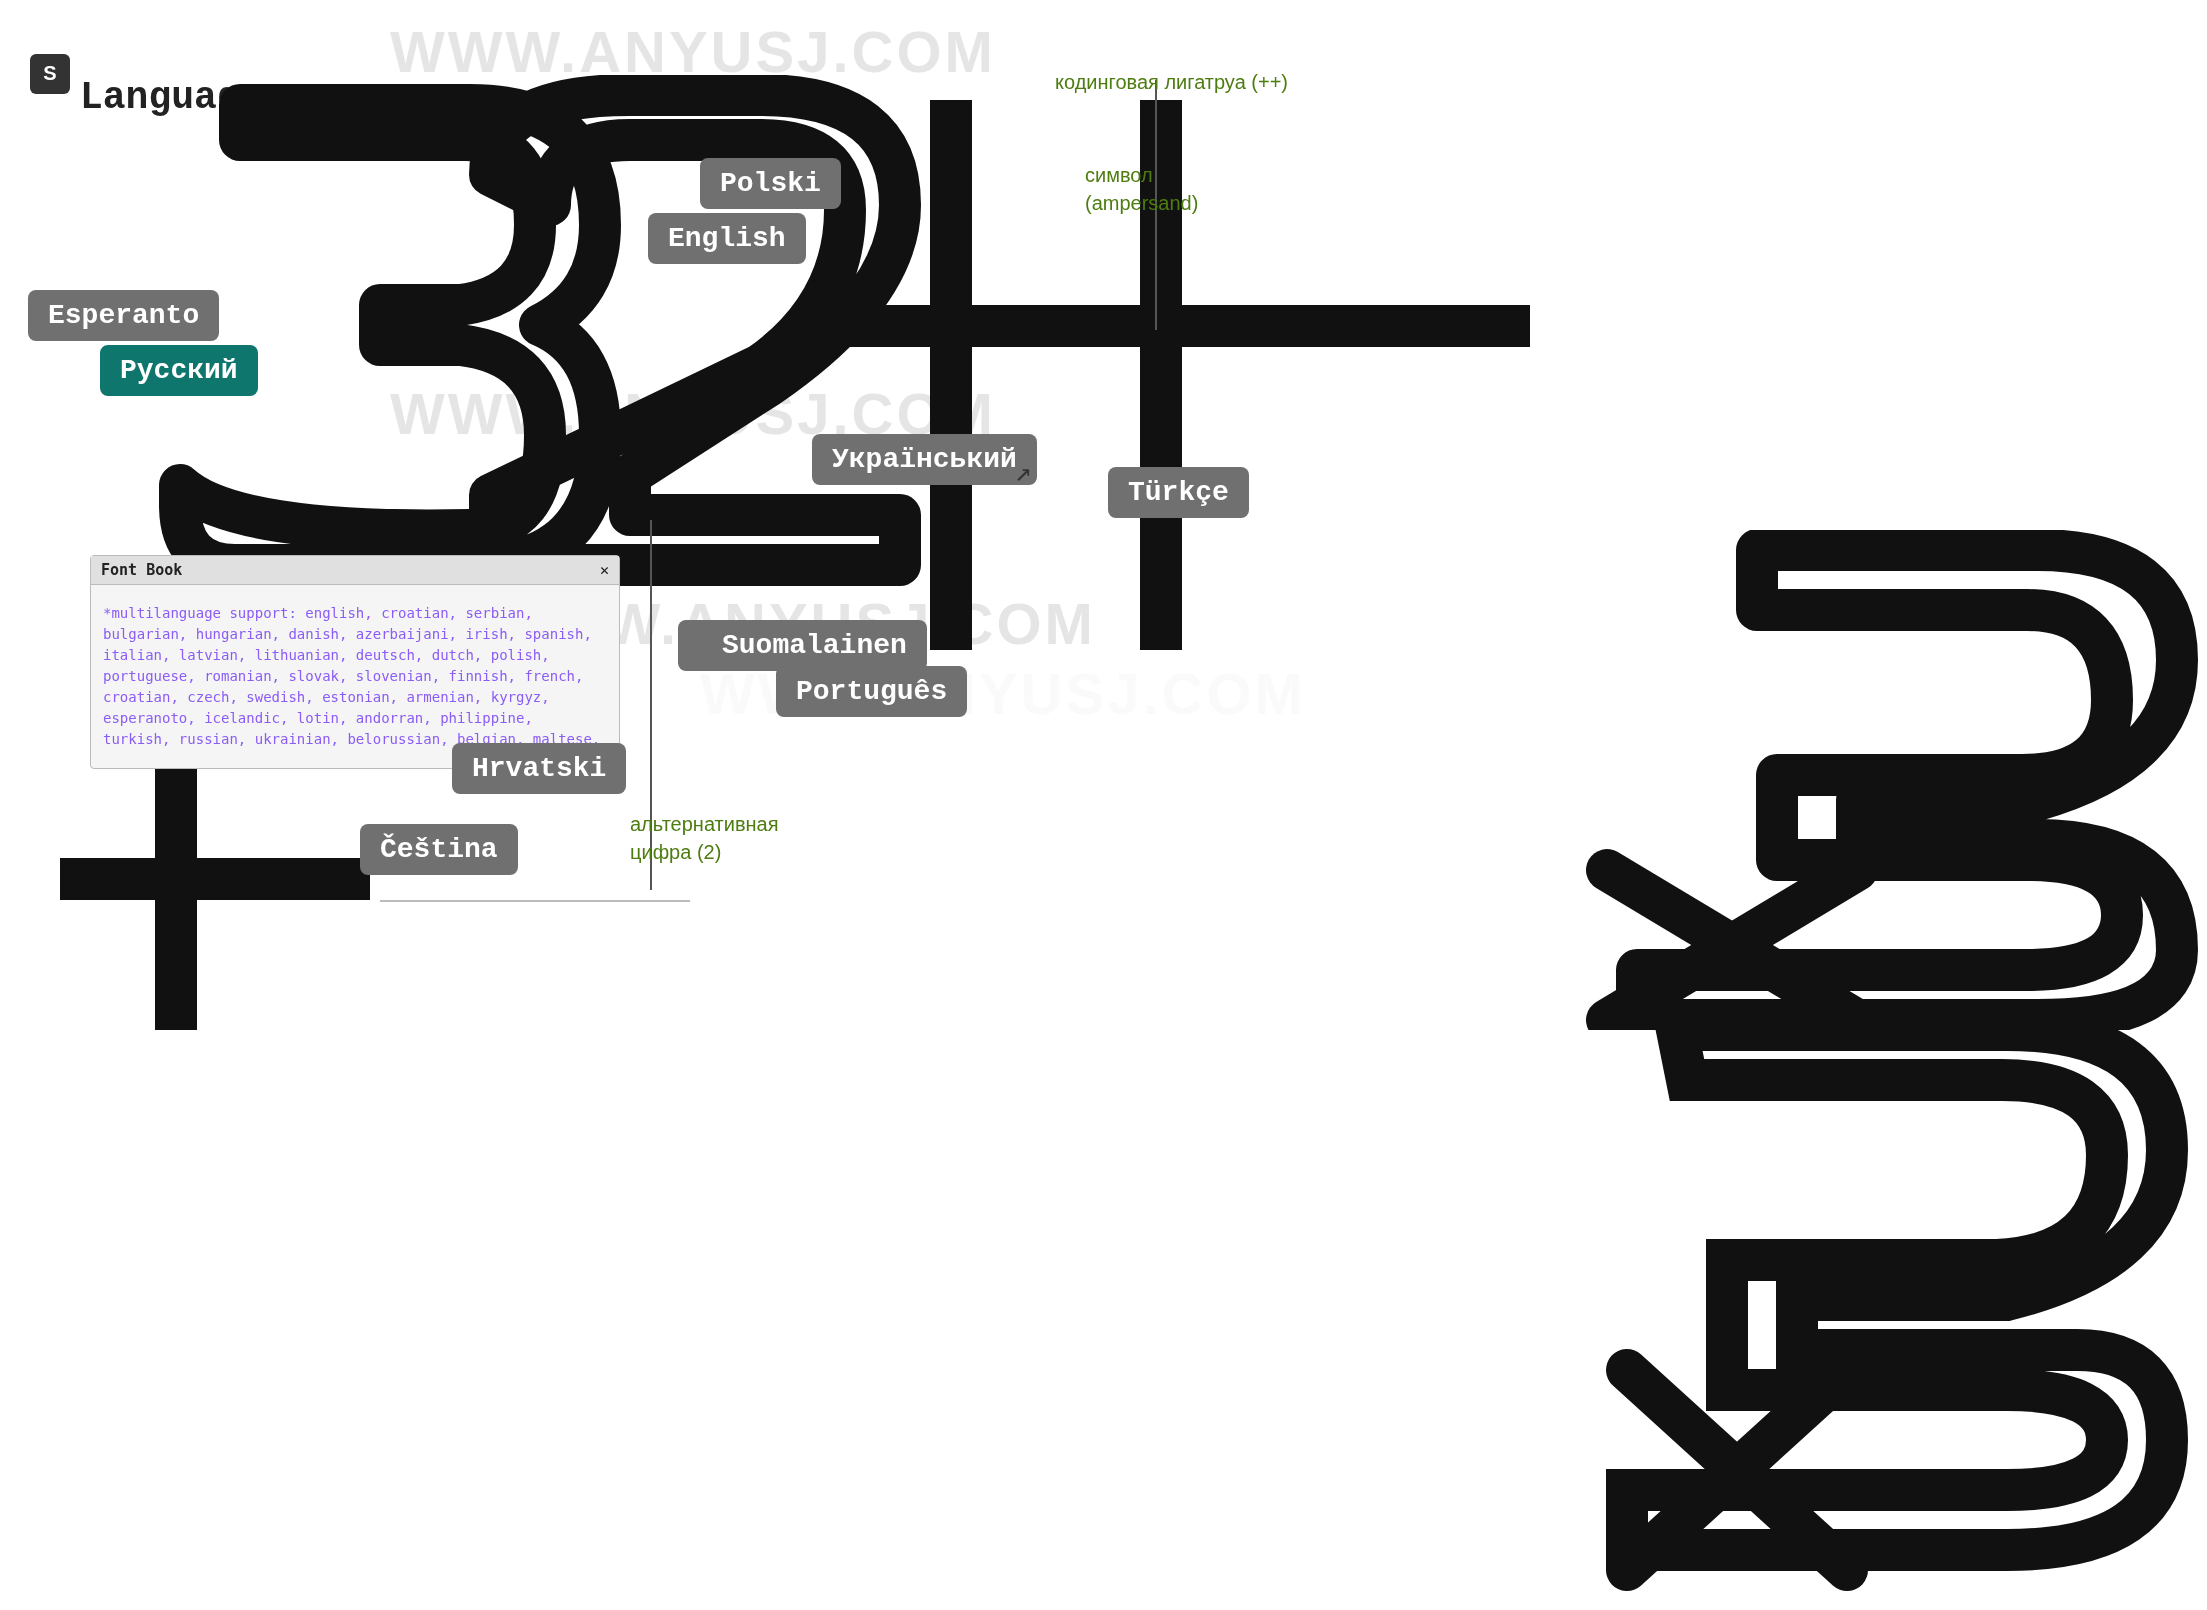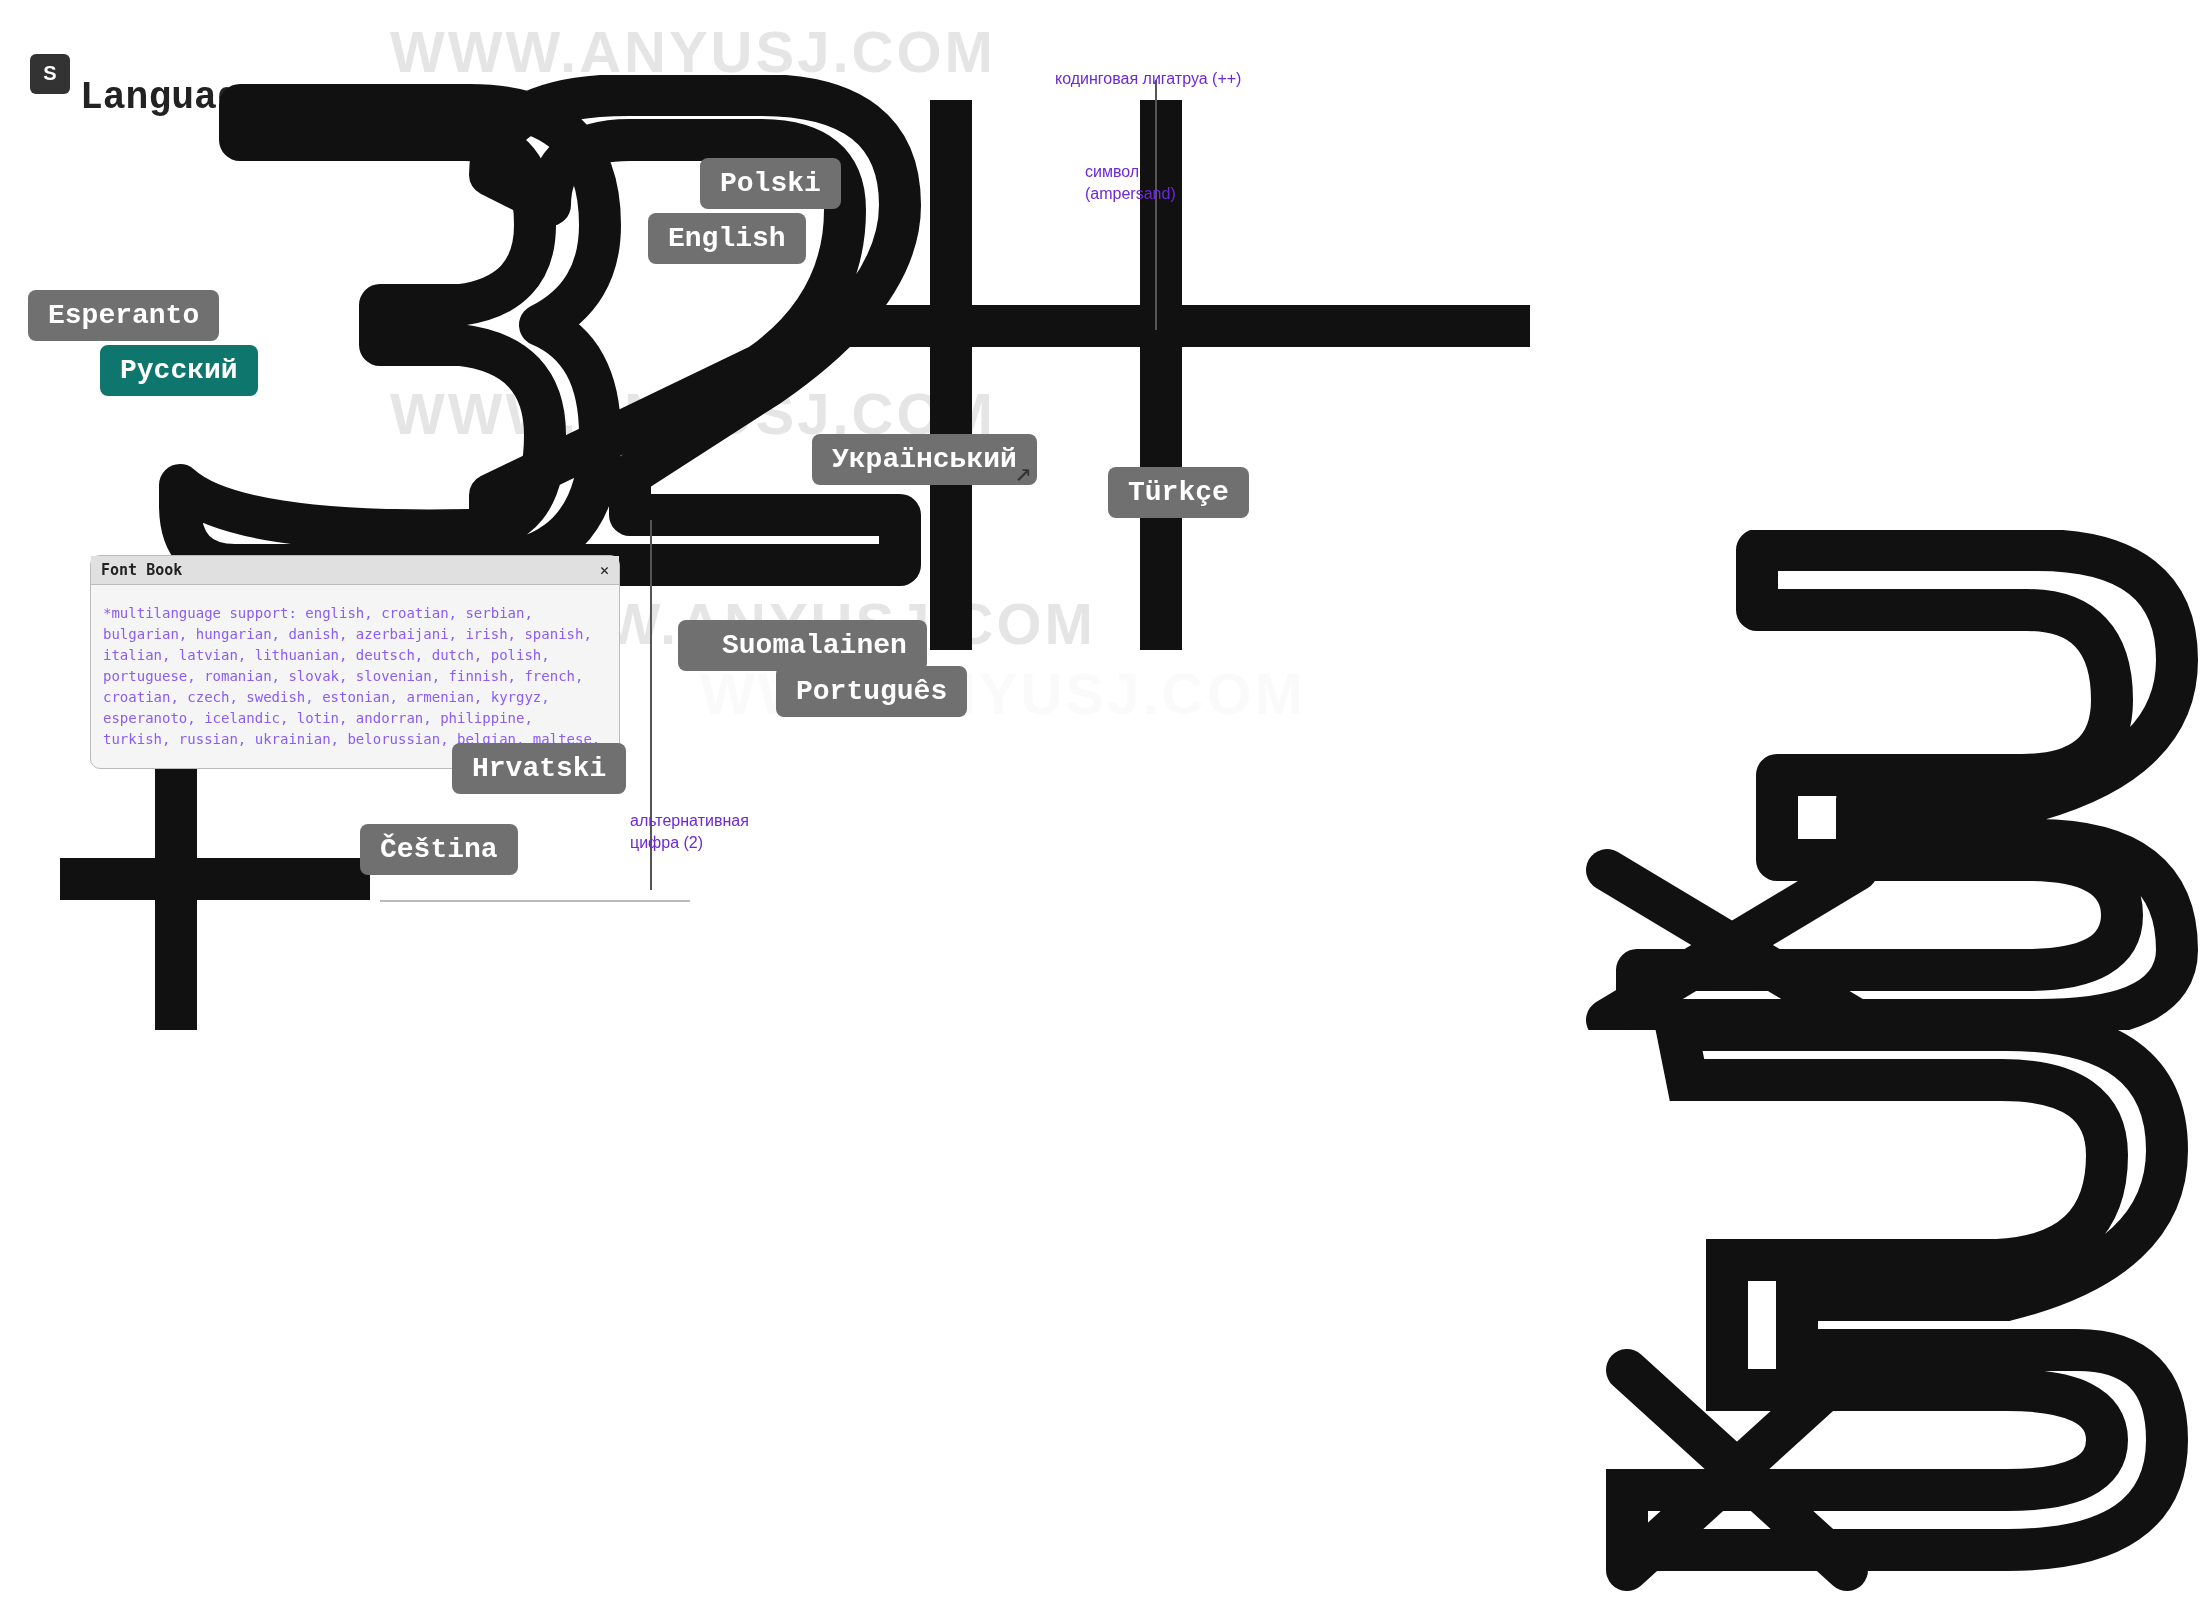--- a/index.html
+++ b/index.html
@@ -68,21 +68,21 @@
     .lang-tag.salmon { background: #0f766e; }
 
     
     .font-book {
       position: absolute;
       top: 555px;
       left: 90px;
       width: 530px;
       background: #f5f5f5;
       border: 1px solid #bbb;
-      border-radius: 10px;
+      border-radius: 4px;
       font-family: monospace;
       font-size: 15px;
       color: #222;
     }
     .font-book-title-bar {
       background: #e0e0e0;
       padding: 5px 10px;
       display: flex;
       justify-content: space-between;
       align-items: center;
@@ -91,22 +91,22 @@
       border-bottom: 1px solid #bbb;
     }
     .font-book-body {
       padding: 18px 12px;
       font-size: 14px;
       line-height: 1.5;
       color: #8b5cf6;
     }
     .annotation-text {
       position: absolute;
-      font-size: 16px;
-      color: #6d28d9;
+      font-size: 20px;
+      color: #4d7c0f;
       font-family: Arial, sans-serif;
       line-height: 1.4;
     }
 
     
     .shape-svg {
       position: absolute;
     }
   </style>
 </head>

